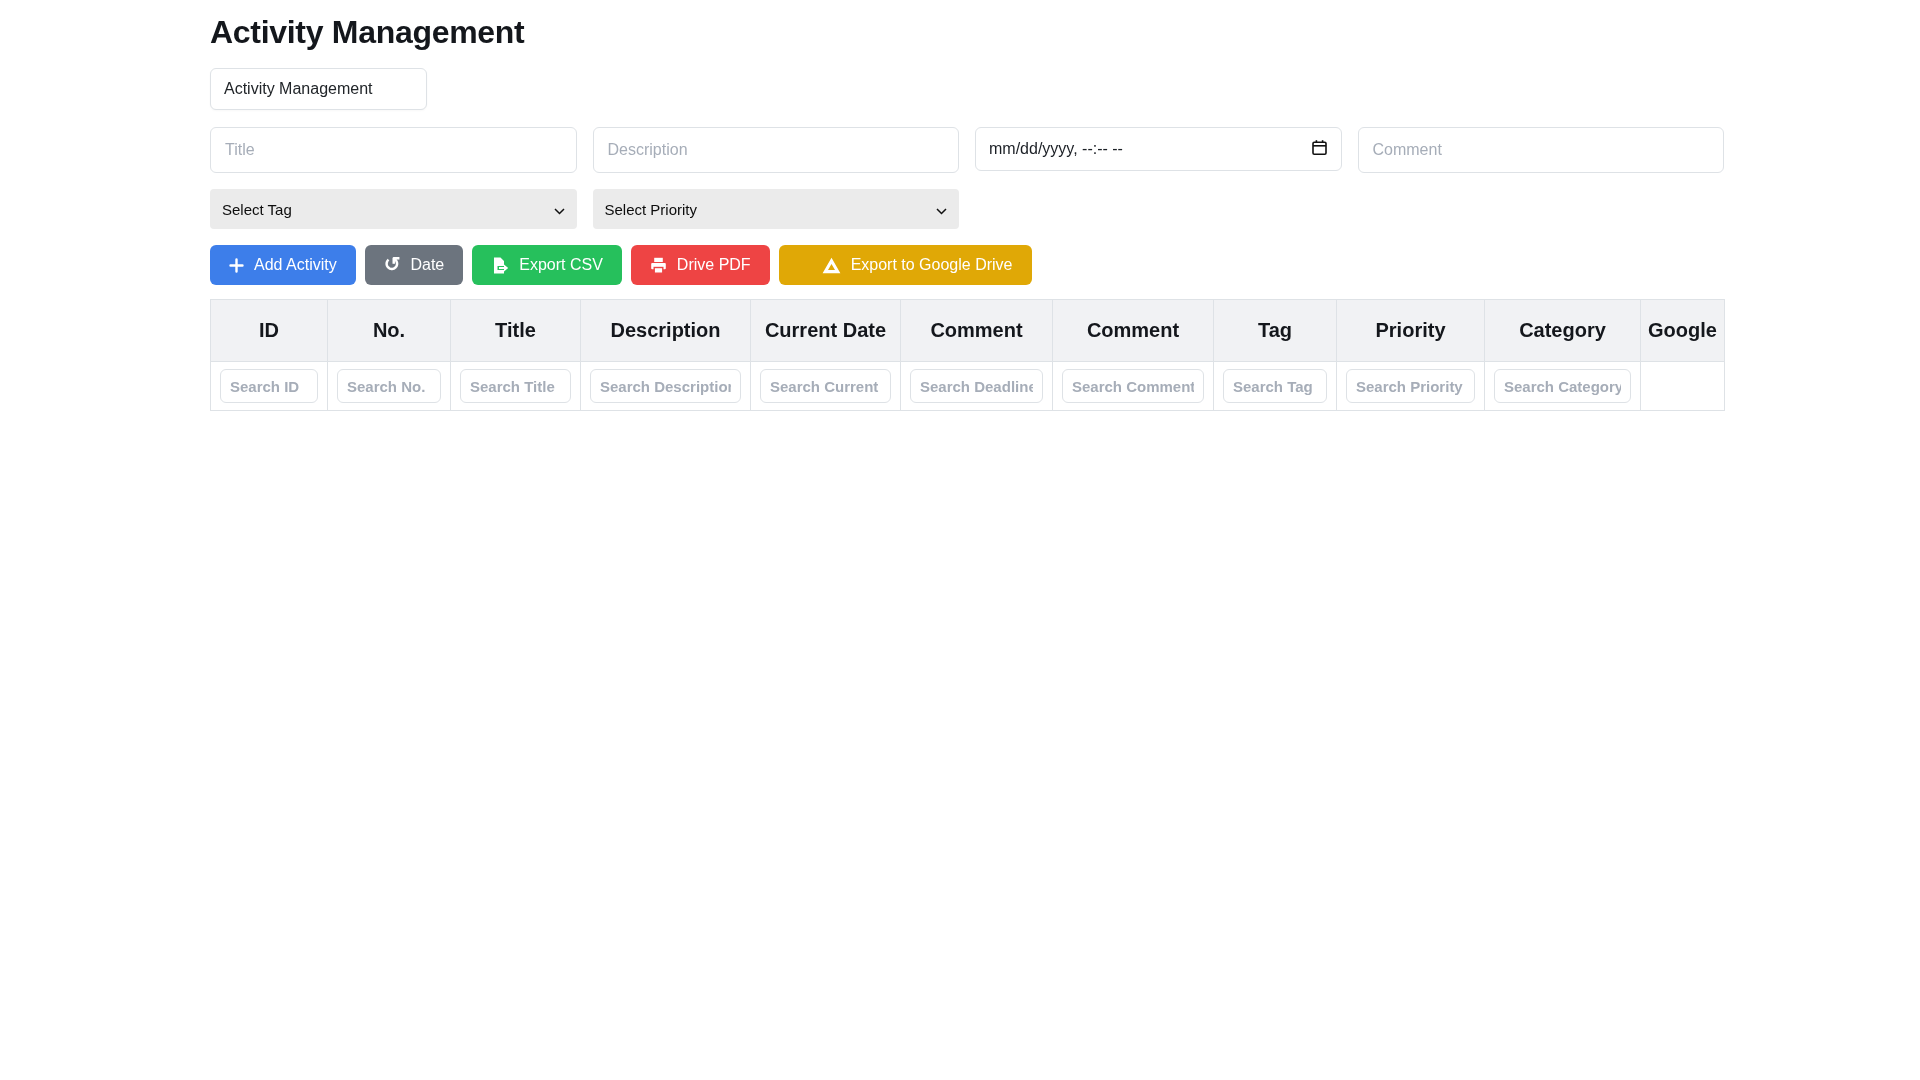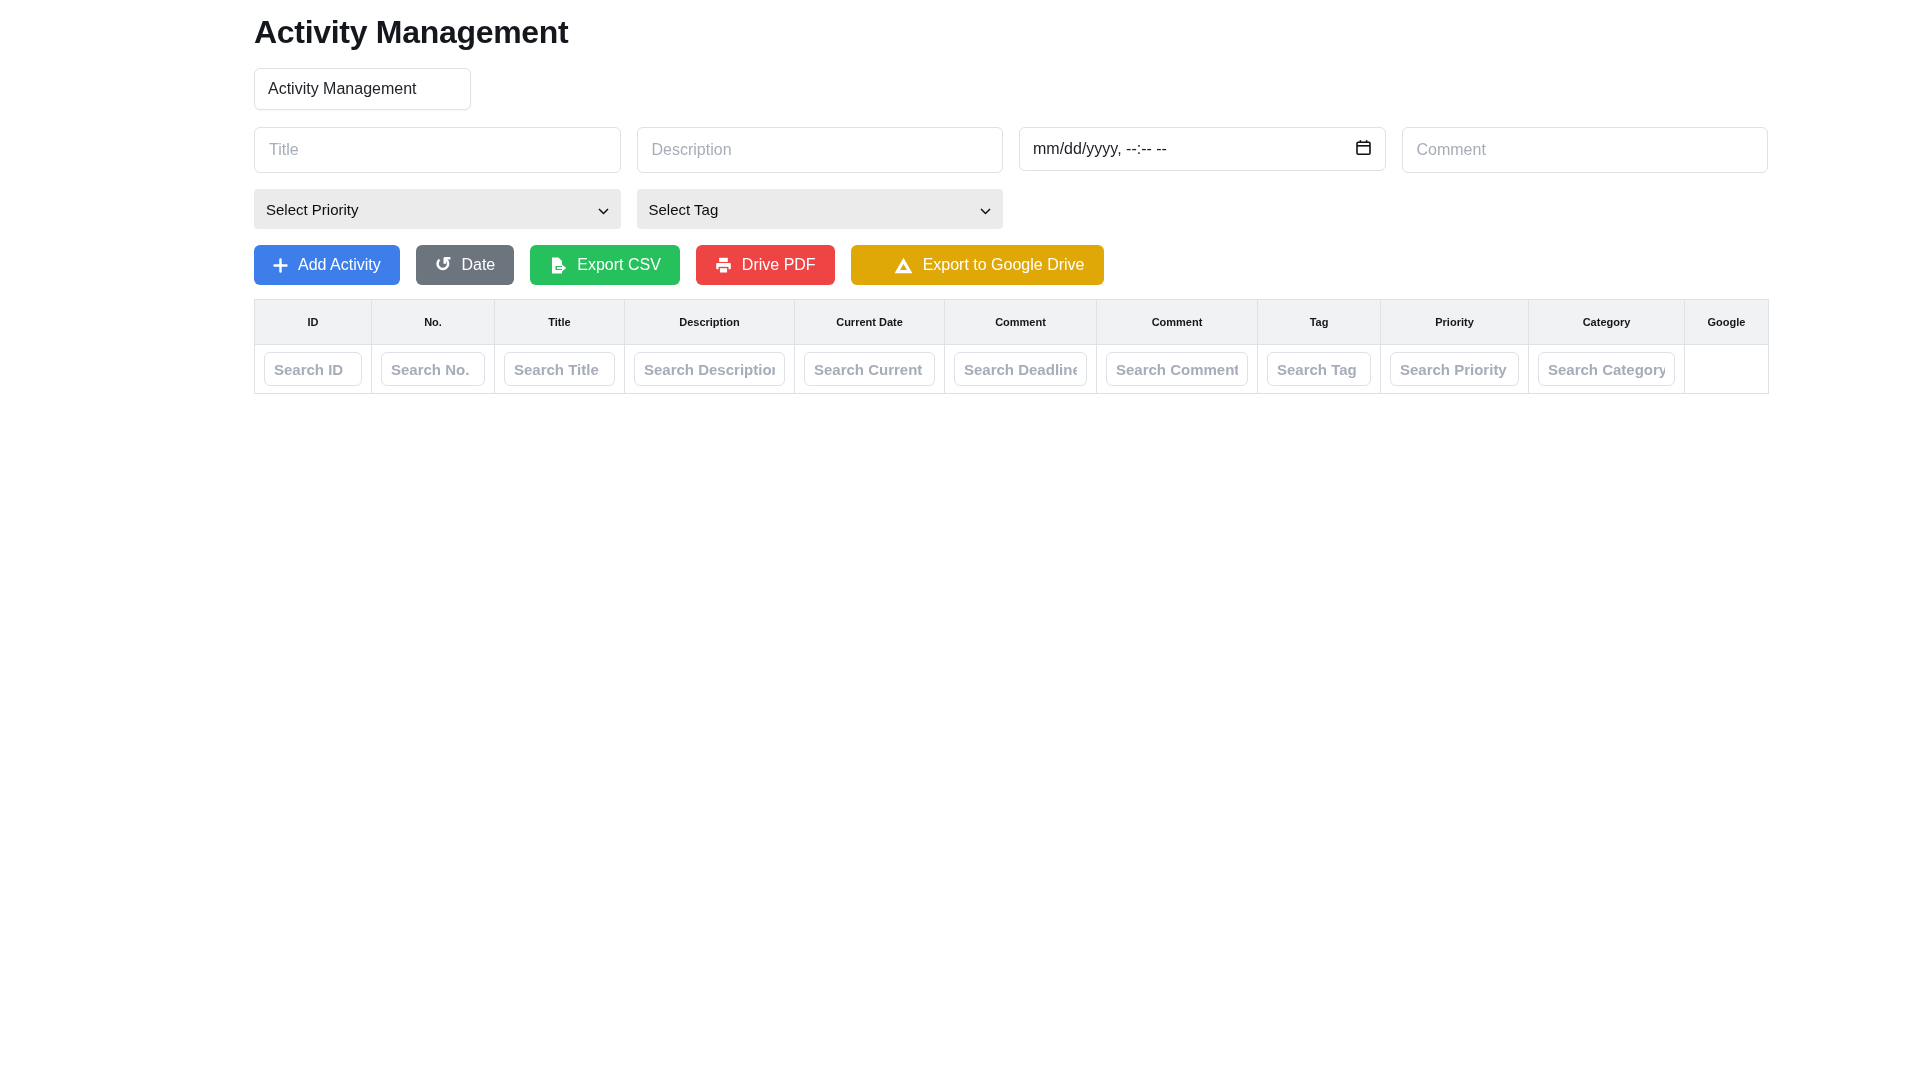--- a/index.html
+++ b/index.html
@@ -2,21 +2,21 @@
 <html><head>
 <meta charset="utf-8">
 <style>
   * { box-sizing: border-box; }
   html, body { margin: 0; padding: 0; background: #ffffff; }
   body {
     width: 1920px; min-height: 1080px;
     font-family: "Liberation Sans", sans-serif;
     color: #212529;
   }
-  .container { width: 1724px; padding: 14px 0 0 210px; margin-left: 44px; }
+  .container { width: 1724px; padding: 14px 0 0 210px; }
 
   h1.page-title {
     margin: 0 0 17px 0;
     font-size: 32px; font-weight: 700; color: #14171c;
     letter-spacing: -0.3px;
   }
 
   .name-input {
     width: 217px; height: 42px;
     padding: 0 13px; font-size: 16px; color: #212529;
@@ -54,37 +54,37 @@
   .datefield .cal { flex: 0 0 auto; margin-left: 10px; }
 
   .select {
     width: 100%; height: 40px;
     background: #ebebeb; border-radius: 4px;
     display: flex; align-items: center; justify-content: space-between;
     padding: 0 12px; font-size: 15px; color: #0d0d0d;
     cursor: pointer; user-select: none;
   }
 
-  .toolbar { display: flex; gap: 16px; margin-bottom: 14px; }
+  .toolbar { display: flex; gap: 9px; margin-bottom: 14px; }
   .btn {
     height: 40px; border: none; border-radius: 6px;
     color: #ffffff; font-size: 16px; font-family: inherit;
     display: inline-flex; align-items: center; gap: 10px;
     padding: 0 19px; cursor: pointer; white-space: nowrap;
   }
   .btn .ico { display: inline-flex; align-items: center; }
   .reset-glyph { font-size: 20px; font-weight: 700; line-height: 1; transform: translateY(-1px); }
 
   table.activities {
     width: 1514px; border-collapse: collapse; table-layout: fixed;
     background: #fff;
   }
   table.activities th {
     background: #f1f2f4; border: 1px solid #dee2e6;
-    height: 45px; font-size: 11px; font-weight: 700; color: #14171c;
+    height: 62px; font-size: 20px; font-weight: 700; color: #14171c;
     text-align: center; padding: 0 6px; overflow: hidden;
   }
   table.activities td {
     border: 1px solid #dee2e6; height: 49px;
     text-align: center; vertical-align: middle; padding: 0;
   }
   .search-input {
     width: calc(100% - 18px); height: 34px;
     border: 1px solid #dee2e6; border-radius: 6px;
     padding: 8px 9px; font-size: 15px; font-weight: 600; color: #3a3f46;
@@ -112,29 +112,29 @@
           <line x1="5.4" y1="1.2" x2="5.4" y2="4" stroke="#111" stroke-width="1.6"></line>
           <line x1="11.6" y1="1.2" x2="11.6" y2="4" stroke="#111" stroke-width="1.6"></line>
         </svg>
       </span>
     </div>
     <input class="text-input" type="text" placeholder="Comment" style="">
   </div>
 
   <div class="select-grid">
     <div class="select">
-      <span>Select Priority</span>
+      <span>Select Tag</span>
       <span>
         <svg width="11" height="7" viewBox="0 0 11 7" fill="none">
             <polyline points="1,1 5.5,5.5 10,1" stroke="#111" stroke-width="1.5"></polyline>
           </svg>
       </span>
     </div>
     <div class="select">
-      <span>Select Tag</span>
+      <span>Select Priority</span>
       <span>
         <svg width="11" height="7" viewBox="0 0 11 7" fill="none">
             <polyline points="1,1 5.5,5.5 10,1" stroke="#111" stroke-width="1.5"></polyline>
           </svg>
       </span>
     </div>
     <div></div>
   </div>
 
   <div class="toolbar">

